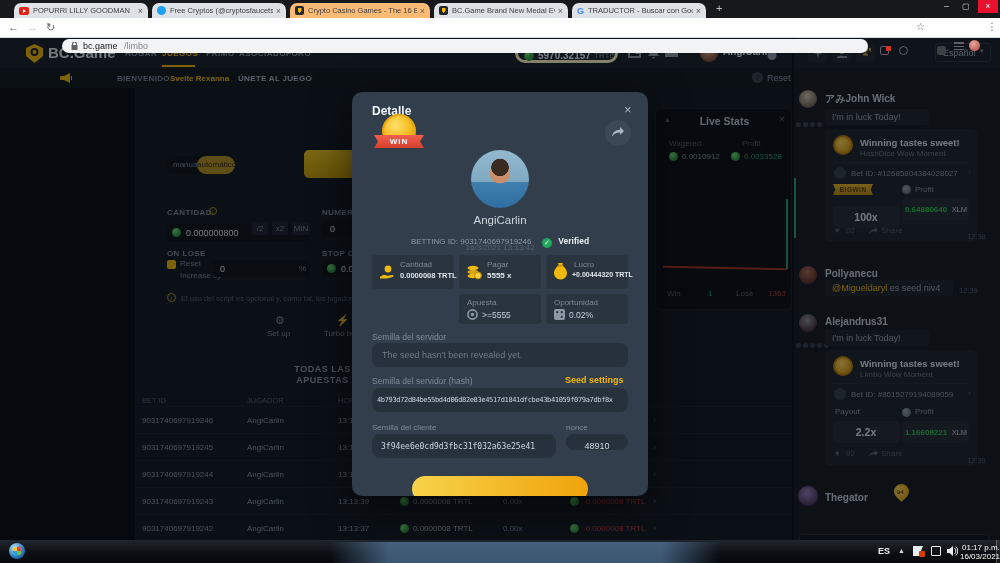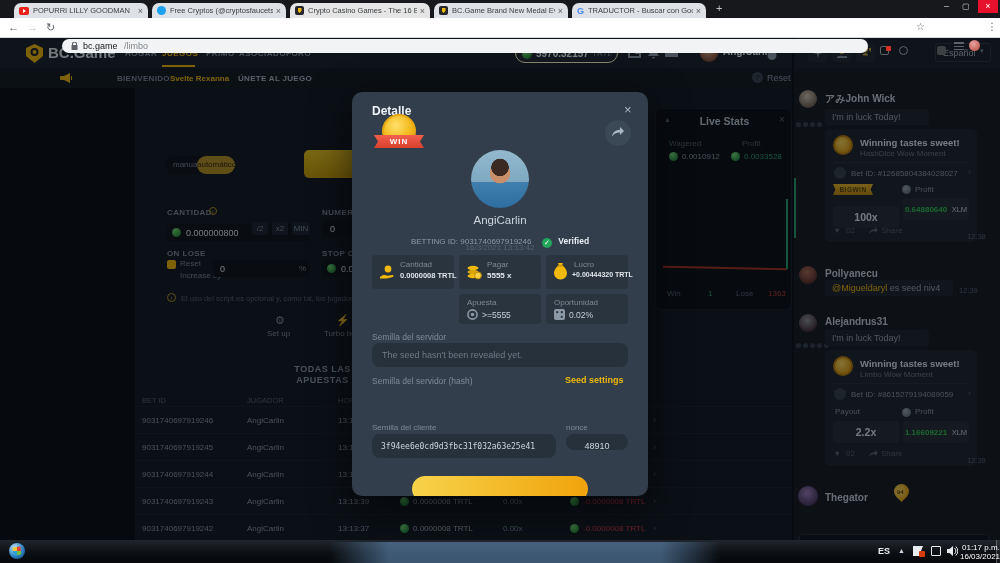--- a/index.html
+++ b/index.html
@@ -13,21 +13,21 @@
 .mini-btn{background:#1d2530;border-radius:2px;color:#7d8a97;text-align:center}
 .row-line{border-top:1px solid #1b222b}
 .card{background:#2a343f;border-radius:4px}
 .inp{background:#27313c;border-radius:8px;color:#cdd6df}
 .chatcard{background:#1f262e;border-radius:5px}
 .box{background:#272f38;border-radius:3px;text-align:center}
 .avatar{border-radius:50%}
 .mono{font-family:"DejaVu Sans Mono",monospace}
 .dot{display:inline-block;width:5px;height:5px;border-radius:50%;background:#39424c;margin-right:2px}
 .tab{position:absolute;top:3px;height:15px;border-radius:7px 7px 0 0;background:#dee1e6;display:flex;align-items:center;padding:0 5px;font-size:7.5px;color:#3c4043;white-space:nowrap;overflow:hidden}
-.tab.act{background:#e5e5e5;z-index:2}
+.tab.act{background:#fdba74;z-index:2}
 .tclose{margin-left:auto;color:#5f6368;font-size:9px;padding-left:3px}
 .eicon{display:inline-block;width:9px;height:9px;border:1.5px solid #5f6368;border-radius:2px;vertical-align:middle}
 svg{display:block}
 </style>
 </head>
 <body>
 
 <div class="a" style="left:0;top:0;width:1000px;height:18px;background:#17181b;z-index:10">
   <div class="tab" style="left:14px;width:134px">
     <span style="width:10px;height:8px;background:#e62117;border-radius:2px;margin-right:4px;position:relative;flex:none">
@@ -95,21 +95,21 @@
         <circle cx="8.5" cy="8" r="2" fill="#f0b90b"></circle>
       </svg>
     <span class="a b" style="left:48px;top:6px;font-size:15px;color:#dfe6ec">BC.Game</span>
     <span class="a b f8 c-mid" style="left:125px;top:11px;letter-spacing:.5px">HOGAR</span>
     <span class="a b f8 c-yel" style="left:162px;top:11px;letter-spacing:.5px">JUEGOS</span>
     <span class="a c-yel" style="left:191px;top:10px;font-size:7px">▾</span>
     <span class="a" style="left:162px;top:27px;width:33px;height:2px;background:#f0b90b"></span>
     <span class="a b f8 c-mid" style="left:206px;top:11px;letter-spacing:.5px">PRIMO</span>
     <span class="a b f8 c-mid" style="left:239px;top:11px;letter-spacing:.5px">ASOCIADO</span>
     <span class="a b f8 c-mid" style="left:286px;top:11px;letter-spacing:.5px">FORO</span>
-    <div class="a" style="left:515px;top:5px;width:103px;height:20px;background:#232b34;border:1px solid #fef9c3;border-radius:10px">
+    <div class="a" style="left:515px;top:5px;width:103px;height:20px;background:#232b34;border:3px solid #fef9c3;border-radius:10px">
       <span class="coin a" style="left:6px;top:5px;width:10px;height:10px"></span>
       <span class="a b f10 c-white" style="left:20px;top:4px">5970.32157</span>
       <span class="a f8 c-grey" style="left:76px;top:5px">TRTL</span>
       <span class="a c-grey" style="left:93px;top:4px;font-size:7px">▾</span>
     </div>
     <svg class="a" style="left:628px;top:9px" width="13" height="11" viewBox="0 0 13 11">
         <path fill="#8b98a5" d="M0 2a2 2 0 0 1 2-2h9v2H2v7h9V7h-3a1.5 1.5 0 0 1 0-3h5v7H0z"></path>
       </svg>
     <svg class="a" style="left:648px;top:8px" width="11" height="13" viewBox="0 0 11 13">
         <path fill="#8b98a5" d="M5.5 0a4 4 0 0 1 4 4v4l1.5 2H0L1.5 8V4a4 4 0 0 1 4-4zM4 11h3a1.5 1.5 0 0 1-3 0z"></path>
@@ -441,20 +441,23 @@
         </svg>
       <span class="a" style="left:23px;top:16px;font-size:8.5px;color:#c6cfd8">0.02%</span>
     </div>
 
     <span class="a" style="left:20px;top:240px;font-size:8.5px;color:#7d8a97">Semilla del servidor</span>
     <div class="a inp" style="left:20px;top:251px;width:256px;height:24px">
       <span class="a f9" style="left:10px;top:7px;color:#6e7a87">The seed hasn't been revealed yet.</span>
     </div>
     <span class="a" style="left:20px;top:284px;font-size:8.5px;color:#7d8a97">Semilla del servidor (hash)</span>
     <span class="a b f9 c-yel" style="left:213px;top:283px">Seed settings</span>
+    <div class="a inp" style="left:20px;top:296px;width:256px;height:24px">
+      <span class="a mono" style="left:5px;top:8px;font-size:7px;letter-spacing:-.35px;color:#cdd6df;white-space:nowrap">4b793d72d84be55bd4d06d82e83e4517d1841dfcbe43b41059f079a7dbf8x</span>
+    </div>
     <span class="a" style="left:20px;top:331px;font-size:8px;color:#7d8a97">Semilla del cliente</span>
     <div class="a inp" style="left:20px;top:342px;width:184px;height:24px">
       <span class="a mono" style="left:9px;top:8px;font-size:8px;color:#cdd6df;white-space:nowrap">3f94ee6e0cd9d3fbc31f032a63e25e41</span>
     </div>
     <span class="a" style="left:214px;top:331px;font-size:8px;color:#7d8a97">nonce</span>
     <div class="a inp" style="left:214px;top:342px;width:62px;height:16px;text-align:center">
       <span class="f9" style="line-height:24px;color:#cdd6df">48910</span>
     </div>
     <div class="a" style="left:60px;top:384px;width:176px;height:26px;border-radius:13px;background:linear-gradient(90deg,#f7d34a,#f0a30b)"></div>
   </div>

